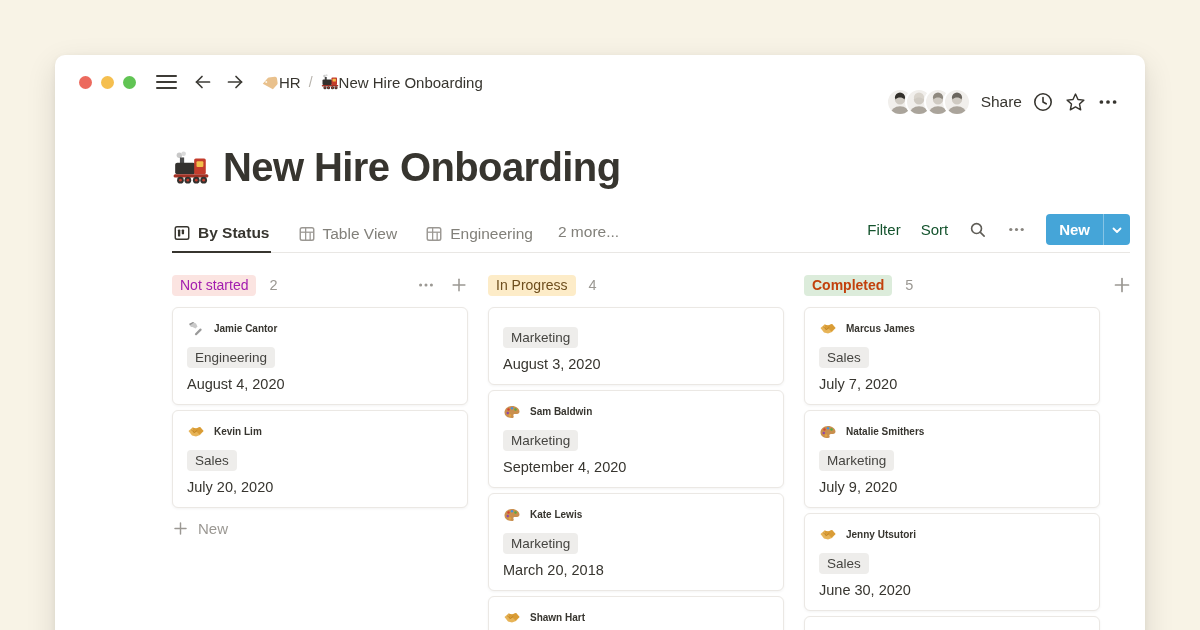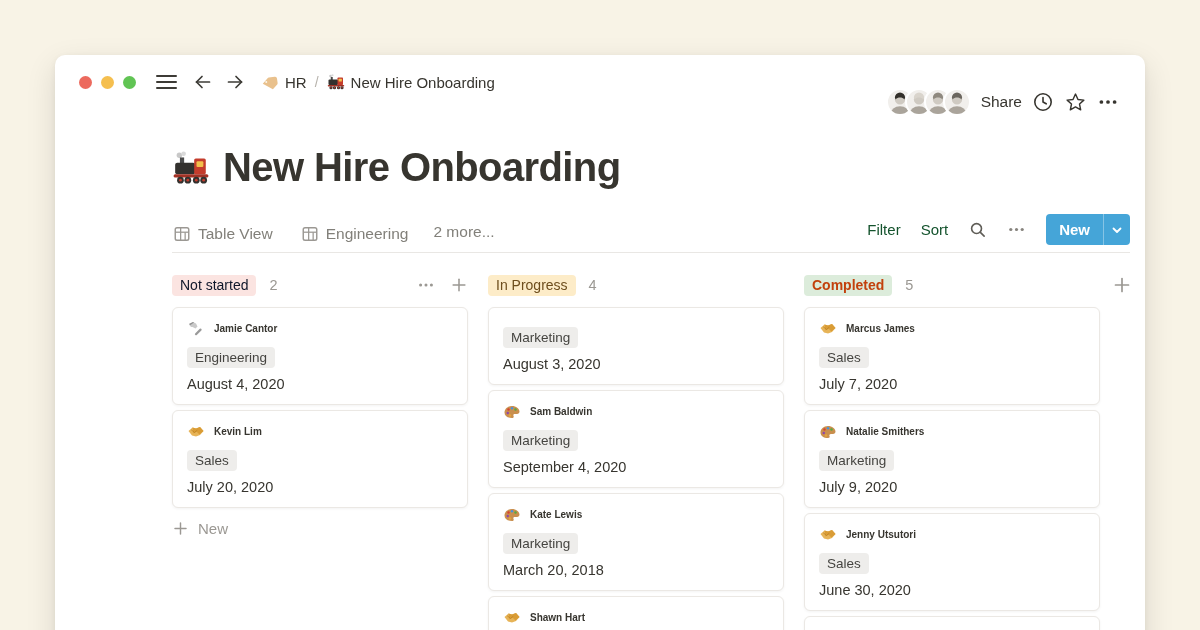--- a/index.html
+++ b/index.html
@@ -17,21 +17,21 @@
   }
   
   .topbar { display:flex; align-items:center; height:54px; padding:0 26px 0 24px; }
   .lights { display:flex; gap:9px; margin-right:16px; }
   .light { width:13px; height:13px; border-radius:50%; }
   .burger { width:21px; height:14px; display:flex; flex-direction:column; justify-content:space-between; margin:0 16px 0 4px; cursor:pointer; }
   .burger i { display:block; height:2px; background:#3d3b36; border-radius:1px; }
   .nav-arrows { display:flex; gap:12px; margin-right:16px; }
   .icon-btn { display:flex; align-items:center; justify-content:center; cursor:pointer; }
   .breadcrumb { display:flex; align-items:center; gap:8px; font-size:15px; }
-  .crumb { display:flex; align-items:center; gap:6px; cursor:pointer; }
+  .crumb { display:flex; align-items:center; cursor:pointer; }
   .crumb-sep { color:#b7b3ac; font-size:14px; }
   .emo { width:18px; height:18px; display:inline-block; vertical-align:-3px; }
   .topbar-right { margin-left:auto; display:flex; align-items:center; gap:10px;margin-top:40px; }
   .avatars { display:flex; align-items:center; }
   .avatar { width:28px; height:28px; border-radius:50%; border:2px solid #fff; background:#f1efec; overflow:hidden; margin-left:-9px; }
   .avatar:first-child { margin-left:0; }
   .share { font-size:15.5px; cursor:pointer; }
   
   .content { margin:0 15px 0 117px; }
   .title-row { display:flex; align-items:center; gap:13px; margin-top:36px; }
@@ -51,21 +51,21 @@
   .new-btn { display:flex; align-items:stretch; height:31px; border-radius:4px; overflow:hidden; cursor:pointer; }
   .new-main { padding:0 13px; color:#fff; font-size:15px; font-weight:600; line-height:31px; }
   .new-caret { width:27px; display:flex; align-items:center; justify-content:center; border-left:1px solid rgba(255,255,255,.35); color:#fff; }
   
   .board { margin-top:20px; position:relative; }
   .add-column { position:absolute; right:-2px; top:2px; color:#9b9893; cursor:pointer; }
   .columns { display:flex; gap:20px; }
   .column { width:296px; flex:none; }
   .col-header { display:flex; align-items:center; height:24px; }
   .status-badge { font-size:14px; padding:2.5px 8px; border-radius:4px; white-space:nowrap; }
-  .badge-red    { background:#fbe4e1; color:#0f172a; }
+  .badge-red    { background:#fbe4e1; color:#a21caf; }
   .badge-yellow { background:#fdecc8; color:#6e4e1d; }
   .badge-green  { background:#dcecdb; color:#c2410c;font-weight:bold; }
   .col-count { margin-left:13px; font-size:14.5px; color:#9b9893; }
   .col-actions { margin-left:auto; display:flex; gap:15px; align-items:center; color:#9b9893; }
   .cards { margin-top:10px; display:flex; flex-direction:column; gap:5px; }
   .card {
     background:#fff; border:1px solid #ebe8e4; border-radius:6px;
     box-shadow:0 1px 3px rgba(15,15,15,.05);
     padding:11px 14px 12px; cursor:pointer;
   }
@@ -241,20 +241,26 @@
   <div class="content">
     <div class="title-row">
       <svg class="title-emoji" viewBox="0 0 36 36">
           <use href="#e-train"></use>
         </svg>
       <h1 class="page-title">New Hire Onboarding</h1>
     </div>
 
     <div class="tabs-row">
       <div class="tabs">
+        <div class="tab active">
+          <svg width="18" height="18" viewBox="0 0 20 20" fill="none">
+              <use href="#e-board"></use>
+            </svg>
+          <span>By Status</span>
+        </div>
         <div class="tab">
           <svg width="18" height="18" viewBox="0 0 20 20" fill="none">
               <use href="#e-table"></use>
             </svg>
           <span>Table View</span>
         </div>
         <div class="tab">
           <svg width="18" height="18" viewBox="0 0 20 20" fill="none">
               <use href="#e-table"></use>
             </svg>

